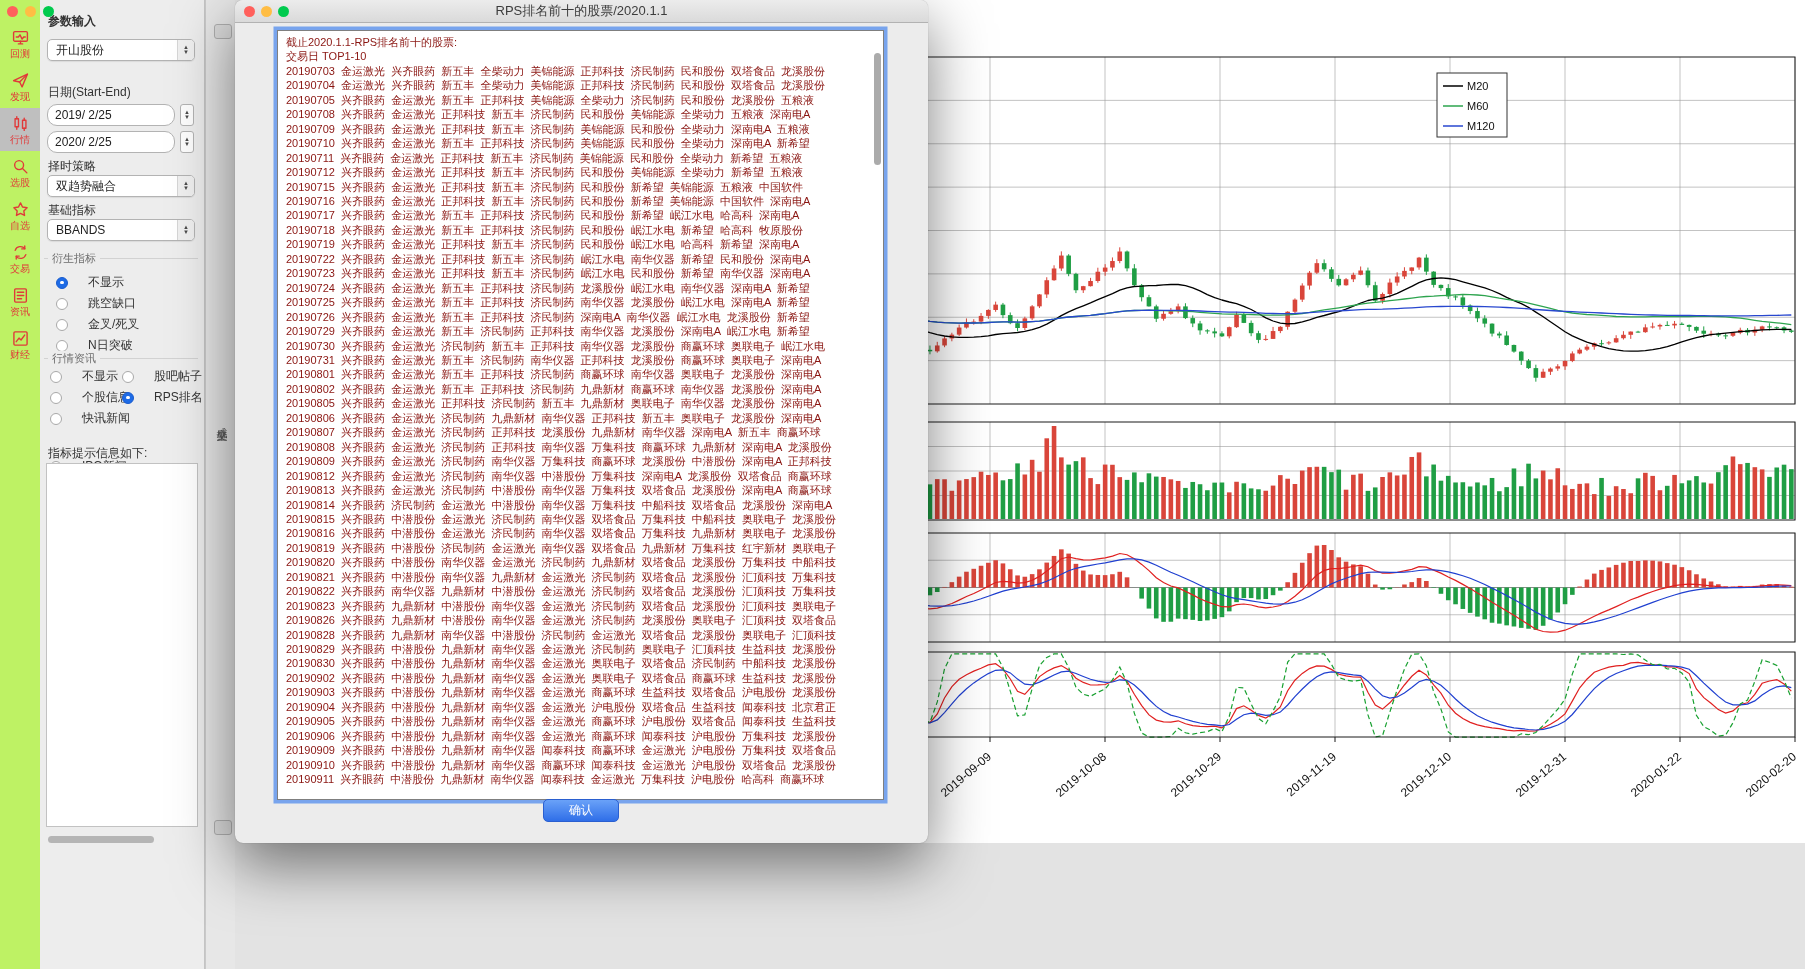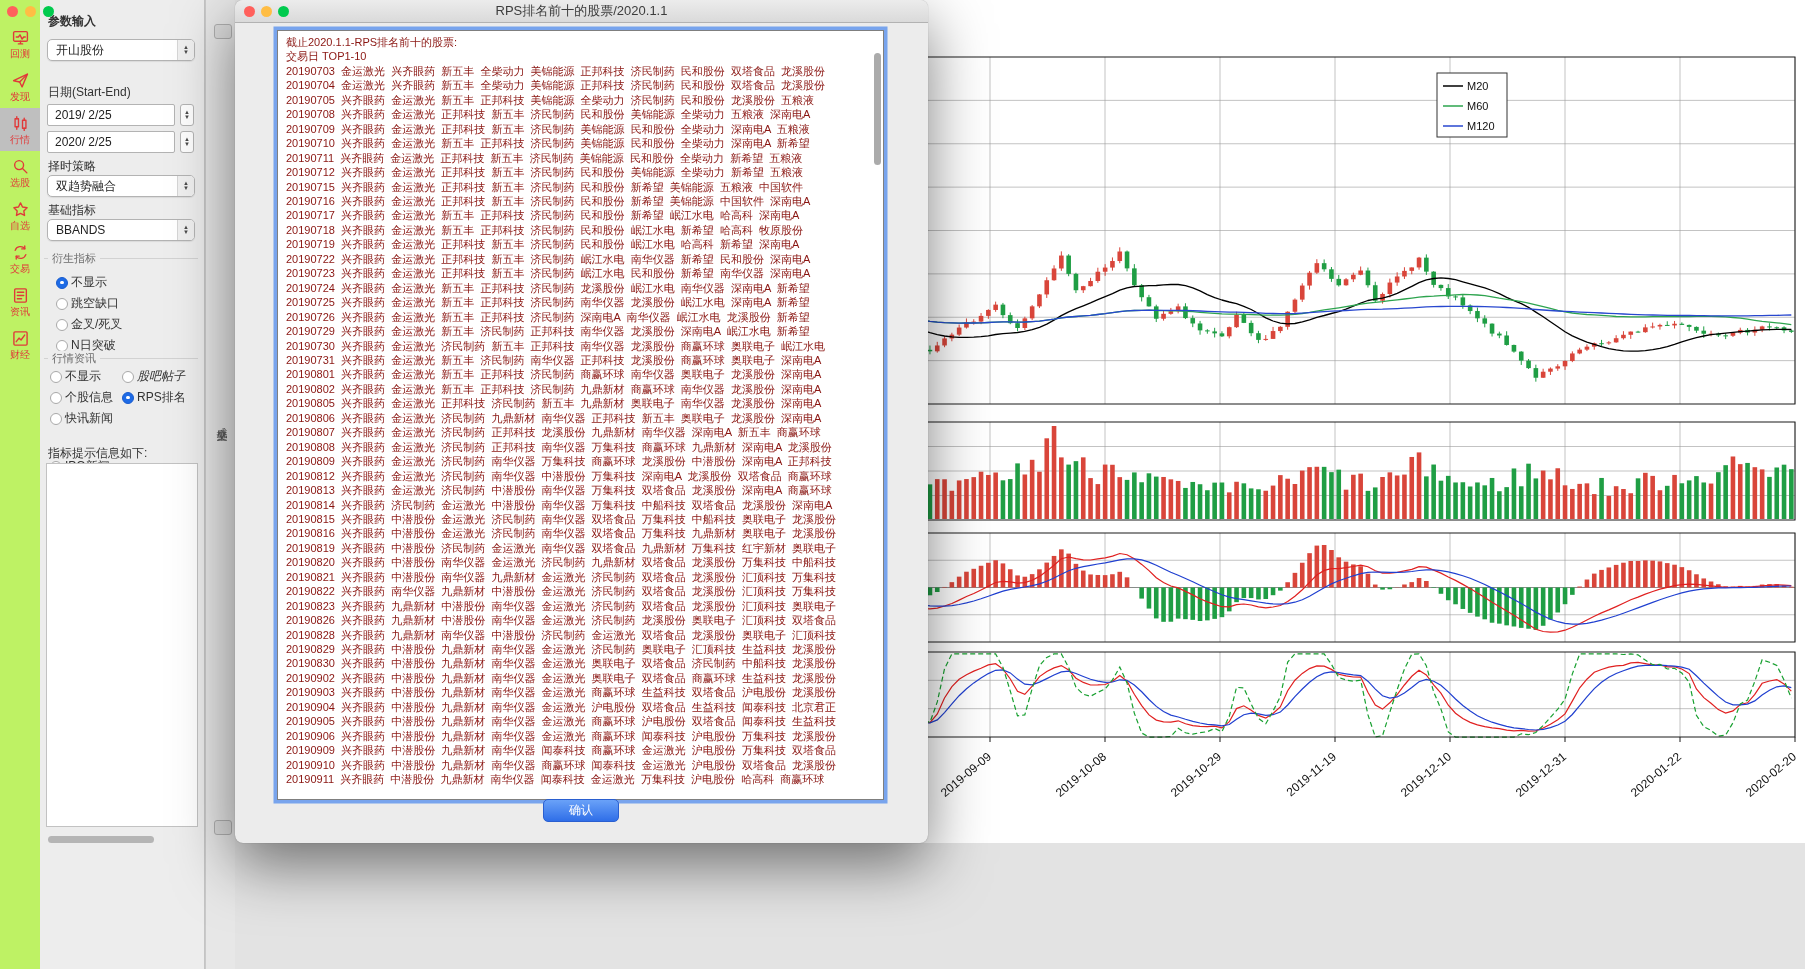--- a/index.html
+++ b/index.html
@@ -22,28 +22,28 @@
   .cap{position:absolute;font-size:12px;color:#333;font-weight:700}
   .lbl{position:absolute;font-size:12px;color:#333}
   .seccap{position:absolute;font-size:11px;color:#6d6d6d;background:#ededed;padding:0 4px}
   .hrline{position:absolute;left:4px;right:6px;height:0;border-top:1px solid #d2d2d2}
   .popup{position:absolute;left:7px;width:148px;height:22px;background:#fff;border:1px solid #b3b3b3;border-radius:5px;
          box-sizing:border-box;display:flex;align-items:center;box-shadow:0 1px 1px rgba(0,0,0,.08)}
   .popup-val{flex:1;font-size:12px;color:#222;padding-left:8px;white-space:nowrap;overflow:hidden}
   .pop-ar{width:16px;height:20px;border-left:1px solid #d5d5d5;background:#efefef;border-radius:0 4px 4px 0;
           display:flex;flex-direction:column;align-items:center;justify-content:center;gap:0}
   .pop-ar i{font-style:normal;font-size:6px;line-height:5px;color:#4a4a4a}
-  .datefield{position:absolute;left:7px;width:128px;height:22px;background:#fff;border:1px solid #b3b3b3;border-radius:2px;
+  .datefield{position:absolute;left:7px;width:128px;height:22px;background:#fff;border:1px solid #b3b3b3;border-radius:10px;
              box-sizing:border-box;display:flex;align-items:center;font-size:12px;color:#222;padding-left:7px;white-space:pre}
   .stepper{position:absolute;left:140px;width:14px;height:22px;background:#fdfdfd;border:1px solid #b3b3b3;border-radius:3px;
            box-sizing:border-box;display:flex;flex-direction:column;align-items:center;justify-content:center}
   .stepper i{font-style:normal;font-size:6px;line-height:5px;color:#4a4a4a}
   .radio-col{position:absolute;display:flex;flex-direction:column;gap:4px}
   .radio-grid{position:absolute;display:grid;grid-template-columns:72px 78px;row-gap:4px}
-  .radio-item{display:flex;align-items:center;gap:3px;height:17px}
+  .radio-item{display:flex;align-items:center;gap:20px;height:17px}
   .rb{width:12px;height:12px;border-radius:50%;background:#fff;border:1px solid #a9a9a9;box-sizing:border-box;position:relative;flex:0 0 auto}
   .rb.sel{background:#1e6be6;border-color:#1a5cce}
   .rb.sel::after{content:'';position:absolute;left:3.3px;top:3.3px;width:3.6px;height:3.6px;background:#fff;border-radius:50%}
   .rlab{font-size:12px;color:#333;white-space:nowrap}
   #hint-area{left:6px;top:463px;width:152px;height:364px;background:#fff;border:1px solid #c2c2c2;box-sizing:border-box}
   #params-hscroll{left:8px;top:836px;width:106px;height:7px;border-radius:4px;background:#b5b5b5}
 
   
   #strip{left:205px;top:0;width:30px;height:969px;background:#e7e7e7;border-left:1px solid #c9c9c9;box-sizing:border-box;z-index:2}
   .strip-btn{position:absolute;left:8px;width:18px;height:15px;background:#dcdcdc;border:1px solid #b0b0b0;border-radius:3px;box-sizing:border-box}
@@ -910,21 +910,21 @@
       </div>
     </div>
 
   <div class="hrline" style="top:358px"></div>
   <div class="seccap" style="left:8px;top:351px">行情资讯</div>
   <div class="radio-grid" style="left:10px;top:368px">
       <div class="radio-item" style="grid-area: 1 / 1;">
         <span class="rb"></span>
         <span class="rlab">不显示</span>
       </div>
-      <div class="radio-item" style="grid-area: 1 / 2; font-style: italic;">
+      <div class="radio-item" style="grid-area: 1 / 2;">
         <span class="rb"></span>
         <span class="rlab">股吧帖子</span>
       </div>
       <div class="radio-item" style="grid-area: 2 / 1;">
         <span class="rb"></span>
         <span class="rlab">个股信息</span>
       </div>
       <div class="radio-item" style="grid-area: 2 / 2;">
         <span class="rb sel"></span>
         <span class="rlab">RPS排名</span>

